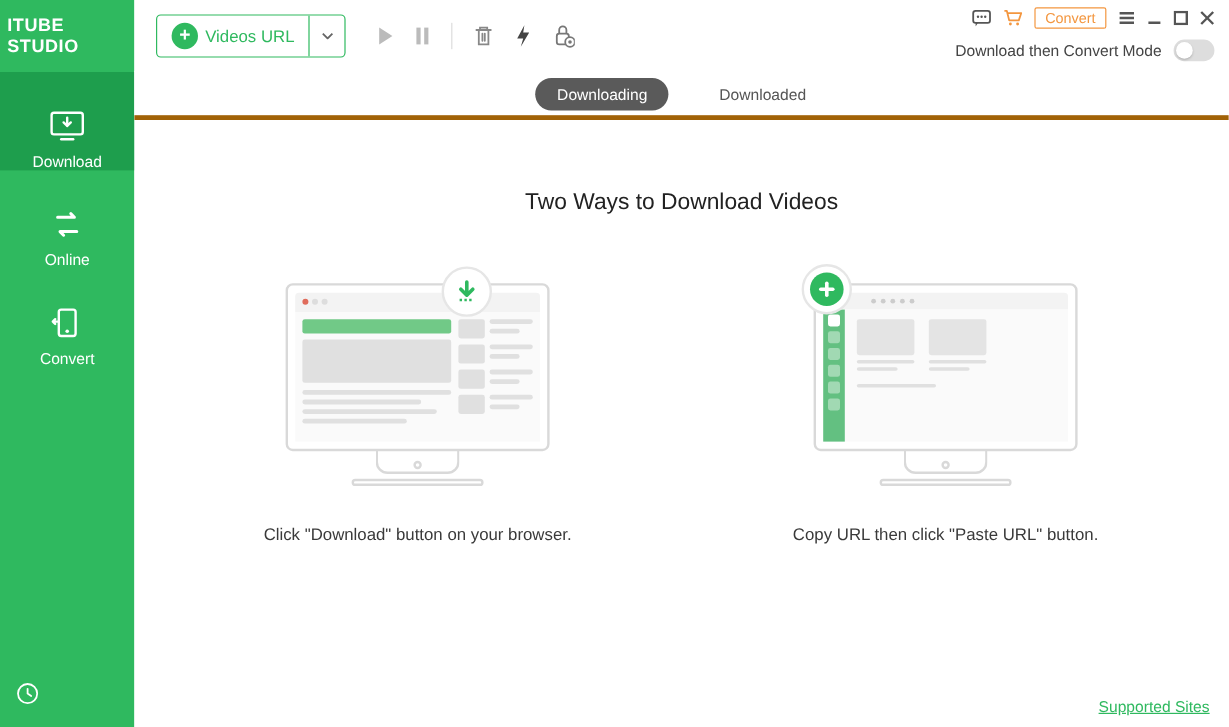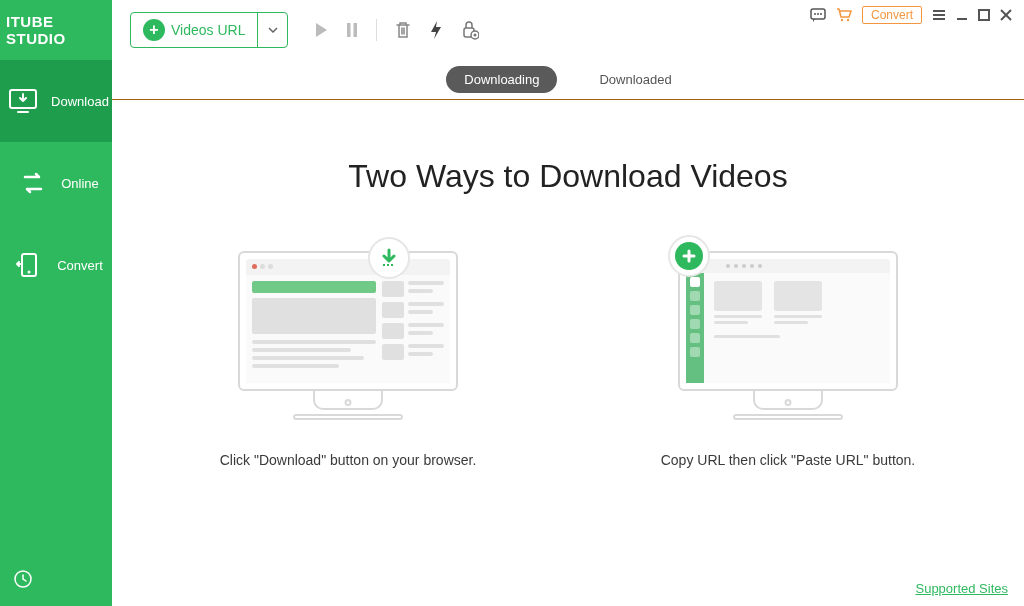--- a/index.html
+++ b/index.html
@@ -4,21 +4,21 @@
 <style>
 * { margin: 0; padding: 0; box-sizing: border-box; font-family: -apple-system, BlinkMacSystemFont, "Segoe UI", Arial, sans-serif; }
 html, body { width: 1024px; height: 606px; overflow: hidden; background: #fff; }
 
 .app { display: flex; width: 100%; height: 100%; }
 
 
 .sidebar { width: 112px; background: #2fb95f; color: #fff; display: flex; flex-direction: column; position: relative; }
 .logo { height: 60px; display: flex; align-items: center; justify-content: center; font-weight: 800; font-size: 15px; letter-spacing: 0.5px; padding: 0 6px; color: #fff; }
 .nav { flex: 1; }
-.nav-item { display: flex; flex-direction: row; align-items: center; justify-content: center; height: 82px; gap: 8px; font-size: 13px; cursor: pointer; }
+.nav-item { display: flex; flex-direction: column; align-items: center; justify-content: flex-end; height: 82px; gap: 8px; font-size: 13px; cursor: pointer; }
 .nav-item.active { background: #1e9e4d; }
 .nav-icon { width: 40px; height: 28px; display: flex; align-items: center; justify-content: center; }
 .sidebar-bottom { position: absolute; bottom: 14px; left: 14px; }
 
 
 .main { flex: 1; display: flex; flex-direction: column; background: #fff; position: relative; }
 
 
 .titlebar { height: 60px; display: flex; align-items: center; padding: 0 18px; border-bottom: 1px solid #fff; position: relative; }
 .paste-btn-group { display: flex; border: 1px solid #2fb95f; border-radius: 4px; overflow: hidden; height: 36px; }
@@ -32,27 +32,27 @@
 
 .titlebar-right-top { position: absolute; right: 12px; top: 6px; display: flex; align-items: center; gap: 10px; }
 .reg-btn { border: 1px solid #f3963f; color: #f3963f; font-size: 12px; padding: 1px 8px; border-radius: 2px; cursor: pointer; }
 .win-btn { color: #5c5c5c; cursor: pointer; font-size: 14px; display: flex; align-items: center; }
 
 .titlebar-right-bottom { position: absolute; right: 12px; bottom: 8px; display: flex; align-items: center; gap: 10px; font-size: 13px; color: #444; }
 .toggle { width: 34px; height: 18px; background: #ddd; border-radius: 9px; position: relative; cursor: pointer; }
 .toggle-knob { position: absolute; width: 14px; height: 14px; background: #fff; border-radius: 50%; top: 2px; left: 2px; box-shadow: 0 1px 2px rgba(0,0,0,0.2); }
 
 
-.tabs { height: 40px; display: flex; align-items: center; justify-content: center; gap: 24px; background: #fff; border-bottom: 1px solid #a16207; }
+.tabs { height: 40px; display: flex; align-items: center; justify-content: center; gap: 24px; background: #fff; border-bottom: 4px solid #a16207; }
 .tab { font-size: 13px; color: #555; padding: 6px 18px; border-radius: 14px; cursor: pointer; }
 .tab.active { background: #5a5a5a; color: #fff; }
 
 
 .content { flex: 1; display: flex; flex-direction: column; align-items: center; padding-top: 58px; position: relative; }
-.headline { font-size: 32px; color: #222; font-weight: 500; margin-bottom: 56px; }
+.headline { font-size: 19px; color: #222; font-weight: 500; margin-bottom: 56px; }
 .cards { display: flex; gap: 140px; }
 .card { display: flex; flex-direction: column; align-items: center; width: 300px; }
 .caption { font-size: 14px; color: #3a3a3a; text-align: center; margin-top: 30px; line-height: 1.5; }
 
 
 .monitor { width: 220px; position: relative; }
 .monitor-screen { width: 220px; height: 140px; border: 2px solid #d9d9d9; border-radius: 6px; background: #fff; position: relative; overflow: hidden; }
 .monitor-base { width: 70px; height: 20px; background: transparent; border: 2px solid #d9d9d9; border-top: none; border-radius: 0 0 10px 10px; margin: -1px auto 0; position: relative; }
 .monitor-dot { position: absolute; bottom: 2px; left: 50%; transform: translateX(-50%); width: 7px; height: 7px; border: 2px solid #d9d9d9; border-radius: 50%; }
 .monitor-stand { width: 110px; height: 6px; border: 2px solid #d9d9d9; border-radius: 6px; margin: 4px auto 0; }
@@ -220,20 +220,26 @@
             </svg>
           </span>
         <span class="win-btn">
             <svg width="12" height="12" viewBox="0 0 12 12">
               <line x1="1" y1="1" x2="11" y2="11" stroke="#555" stroke-width="2"></line>
               <line x1="11" y1="1" x2="1" y2="11" stroke="#555" stroke-width="2"></line>
             </svg>
           </span>
       </div>
 
+      <div class="titlebar-right-bottom">
+        <span>Download then Convert Mode</span>
+        <div class="toggle">
+            <div class="toggle-knob"></div>
+          </div>
+      </div>
     </div>
 
     <div class="tabs">
       <div class="tab active">Downloading</div>
       <div class="tab">Downloaded</div>
     </div>
 
     <div class="content">
       <div class="headline">Two Ways to Download Videos</div>
       <div class="cards">

